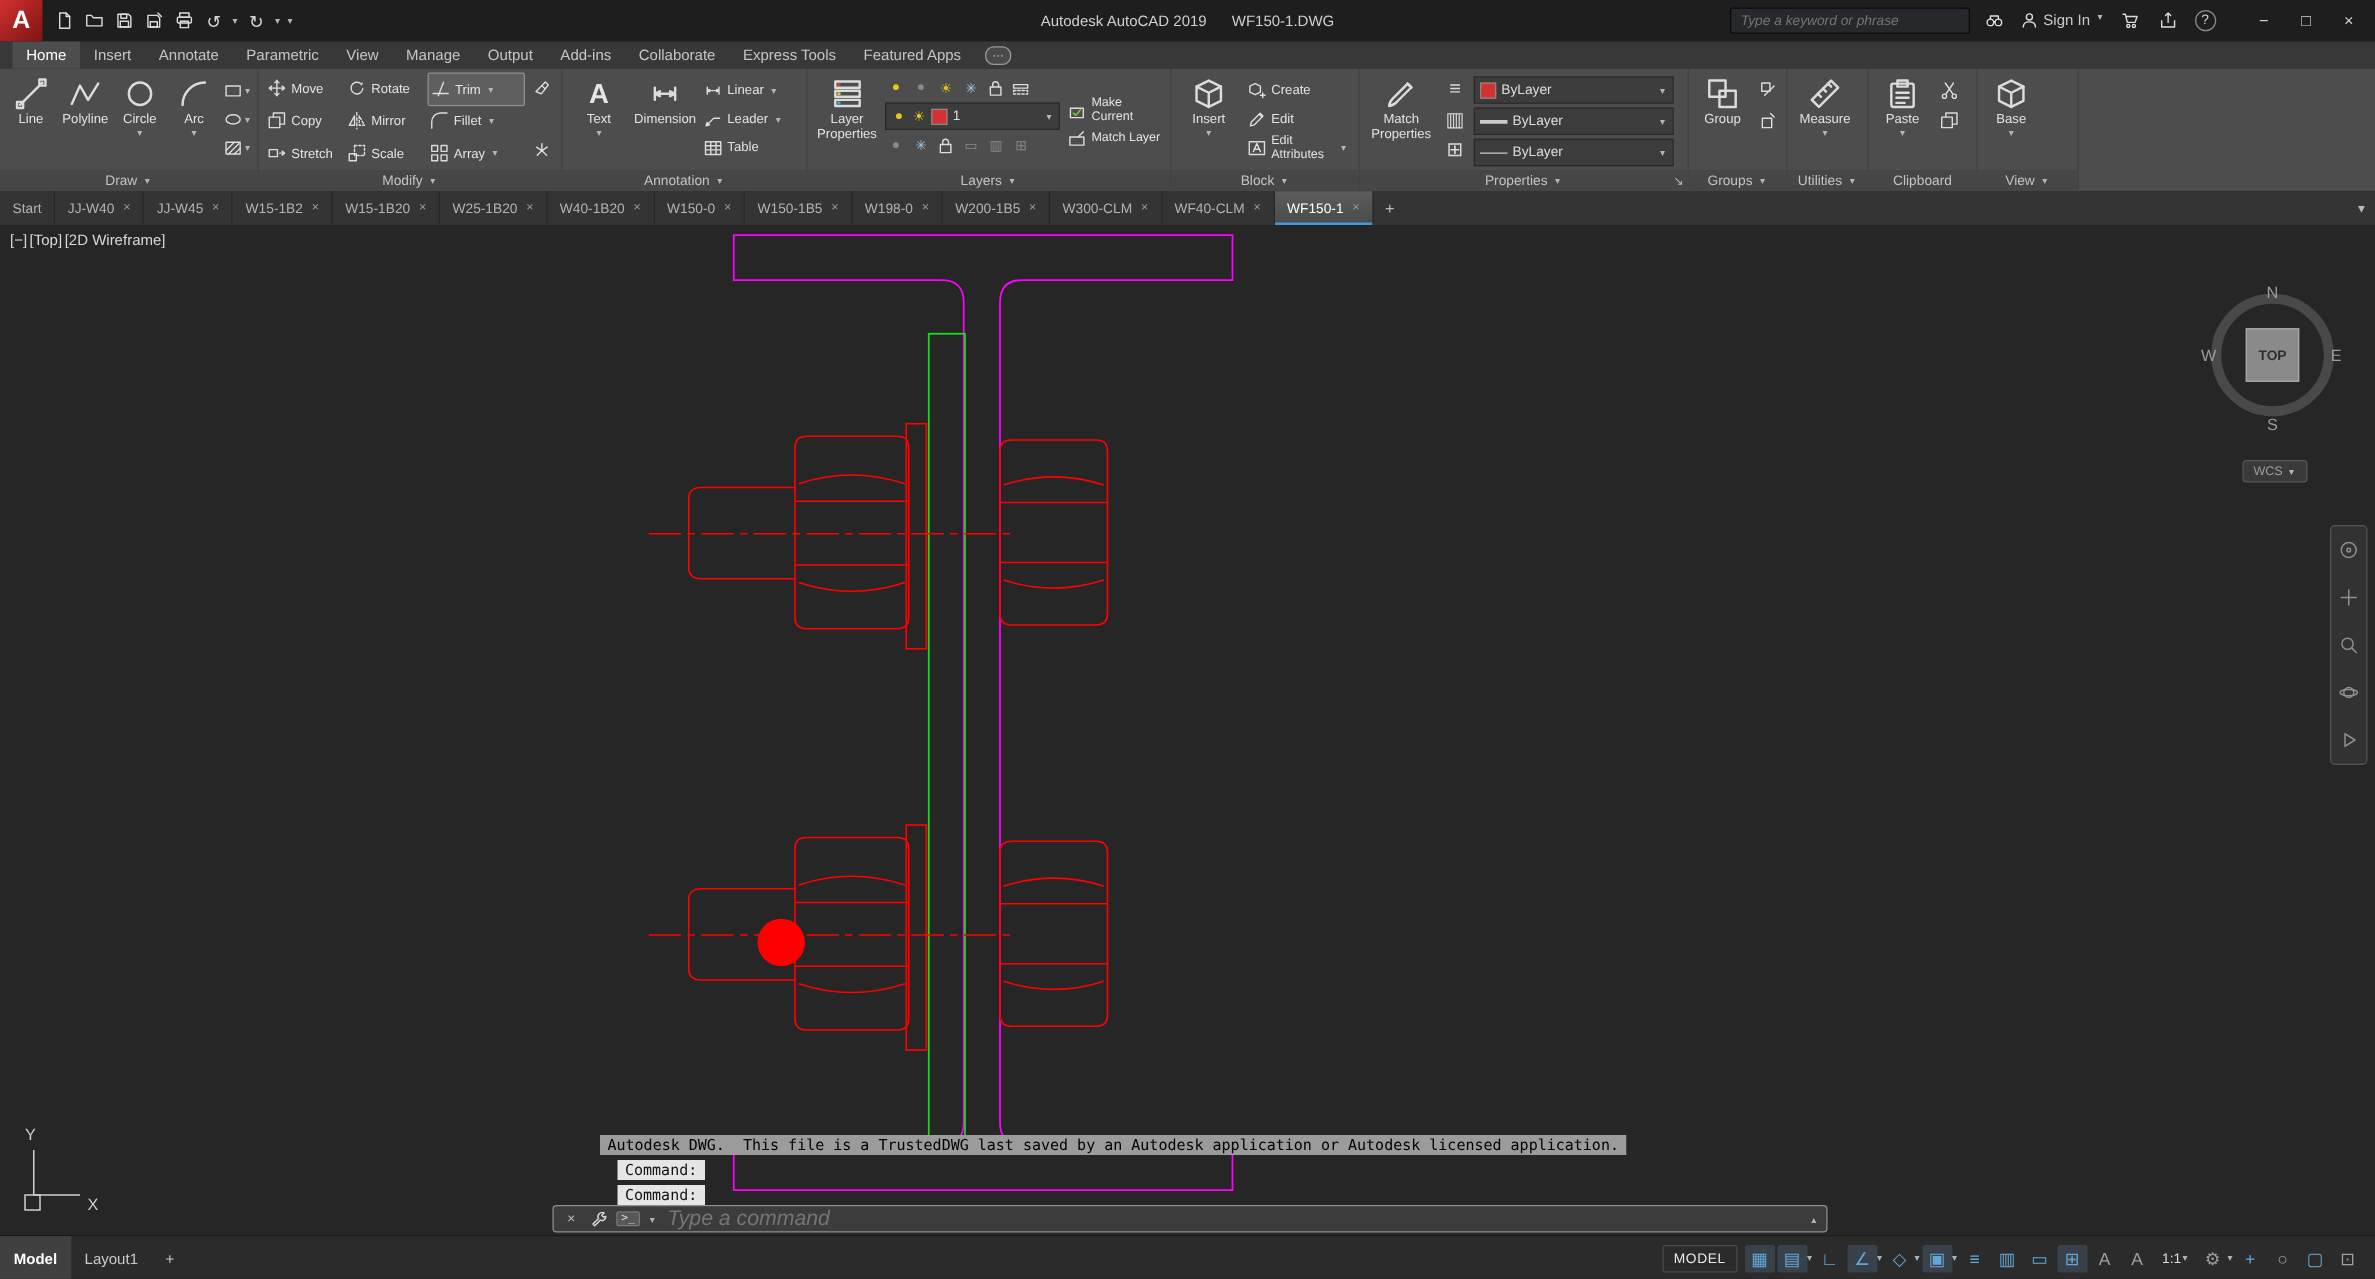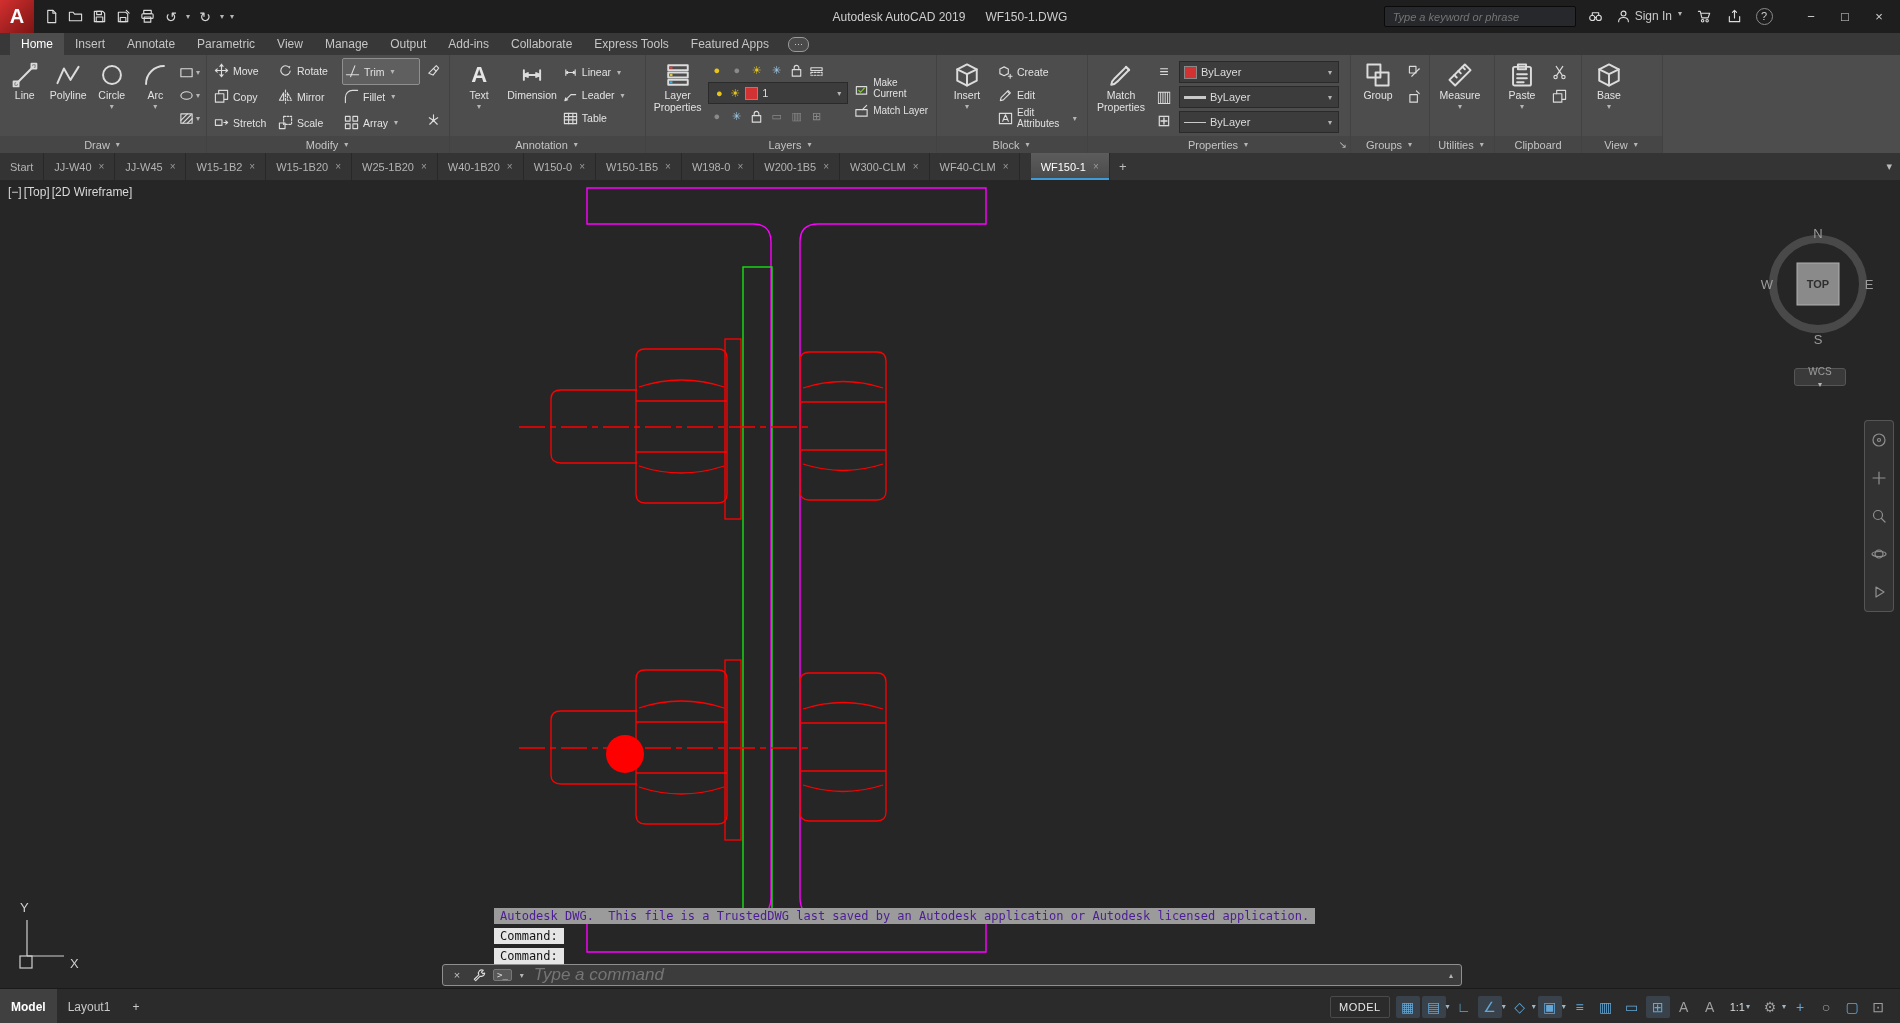--- a/index.html
+++ b/index.html
@@ -52,35 +52,35 @@
   .lw-line{width:22px;height:3px;background:#c9c9c9;flex:none;}
   .lt-line{width:22px;height:1px;background:#c9c9c9;flex:none;}
   .grow{flex:1;}
   .lrow{display:flex;align-items:center;gap:3px;height:20px;}
   .lmini{width:17px;height:16px;display:flex;align-items:center;justify-content:center;font-size:11px;}
   .dot-y{color:#e8c51d;} .dot-g{color:#8a8a8a;} .dot-b{color:#9ec9e8;}
 
   
   .ftabs{height:27px;background:#343434;display:flex;align-items:stretch;font-size:11px;color:#b3b3b3;position:relative;flex:none;}
   .ftab{display:flex;align-items:center;gap:7px;padding:0 10px;border-right:1px solid #282828;}
-  .ftab.active{background:linear-gradient(#5c5c5c,#4a4a4a);color:#fff;box-shadow:inset 0 -2px 0 #3f9bd8;margin-left:11px;}
+  .ftab.active{background:linear-gradient(#5c5c5c,#4a4a4a);color:#fff;box-shadow:inset 0 -2px 0 #3f9bd8;}
   .ftab .x{color:#9a9a9a;font-size:10px;}
   .ftab-plus{width:26px;display:flex;align-items:center;justify-content:center;color:#bbb;font-size:13px;}
   .ftabs-ovf{position:absolute;right:8px;top:0;bottom:0;display:flex;align-items:center;color:#bbb;}
 
   
   .viewport{position:relative;height:808px;background:#262626;overflow:hidden;flex:none;}
   .vp-controls{position:absolute;left:8px;top:5px;color:#d8d8d8;font-size:12px;display:flex;gap:2px;}
   .cube{position:absolute;left:1758px;top:40px;}
-  .wcs{position:absolute;left:1794px;top:188px;width:50px;height:16px;background:#3a3a3a;border:1px solid #565656;border-radius:3px;color:#9c9c9c;font-size:10px;display:flex;align-items:center;justify-content:center;gap:3px;flex-direction:column;}
+  .wcs{position:absolute;left:1794px;top:188px;width:50px;height:16px;background:#3a3a3a;border:1px solid #565656;border-radius:3px;color:#9c9c9c;font-size:10px;display:flex;align-items:center;justify-content:center;gap:3px;}
   .navbar{position:absolute;left:1864px;top:240px;width:28px;height:190px;background:rgba(130,130,130,.14);border:1px solid rgba(190,190,190,.25);border-radius:4px;display:flex;flex-direction:column;align-items:center;justify-content:space-around;color:#8f8f8f;}
   .navbar svg{width:16px;height:16px;stroke:#8f8f8f;}
   .ucs{position:absolute;left:8px;top:712px;}
   .mono{font-family:"DejaVu Sans Mono",monospace;}
-  .trustbar{position:absolute;left:494px;top:728px;background:#9b9b9b;color:#4c1d95;font-size:12px;padding:1px 6px;white-space:pre;}
+  .trustbar{position:absolute;left:480px;top:728px;background:#9b9b9b;color:#000000;font-size:12px;padding:1px 6px;white-space:pre;}
   .chip{position:absolute;left:494px;background:#e5e5e5;color:#141414;font-size:12px;padding:1px 6px;}
   .cmdbar{position:absolute;left:442px;top:784px;width:1020px;height:22px;background:rgba(62,62,62,.92);border:1px solid #8f8f8f;border-radius:3px;display:flex;align-items:center;gap:6px;padding:0 6px;color:#b5b5b5;box-sizing:border-box;}
   .cmdbar .cbtn{width:16px;height:16px;display:flex;align-items:center;justify-content:center;color:#c2c2c2;font-size:11px;}
   .prompt-ic{background:#585858;border:1px solid #777;border-radius:2px;font-size:9px;padding:0 3px;color:#ddd;}
   .cmdbar input{flex:1;background:none;border:0;outline:0;color:#0ea5e9;font-style:italic;font-size:17px;font-family:"Liberation Sans",sans-serif;}
 
   
   .statusbar{height:35px;background:#2b2b2b;border-top:1px solid #1a1a1a;display:flex;align-items:center;font-size:12px;color:#c9c9c9;flex:none;}
   .sbtab{padding:0 11px;height:100%;display:flex;align-items:center;}
   .sbtab.active{background:#404040;color:#fff;font-weight:bold;}

